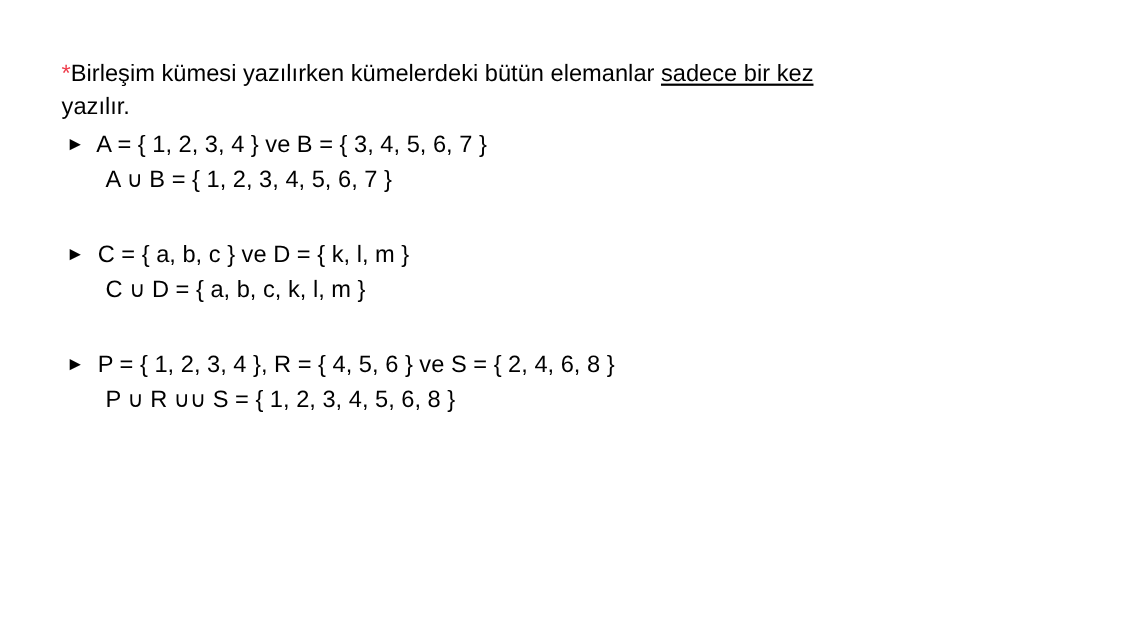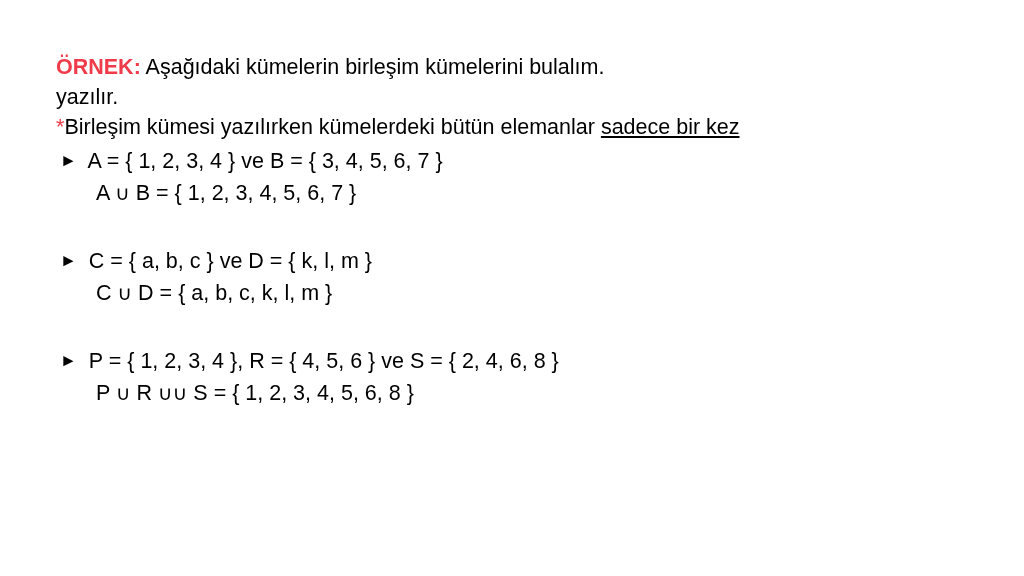--- a/index.html
+++ b/index.html
@@ -58,25 +58,24 @@
   .op {
     font-family: "DejaVu Sans", sans-serif;
     font-size: 20px;
   }
 </style>
 </head>
 <body>
 
 <div class="slide">
 
-  <div class="line indent-1"><span class="accent">ÖRNEK:</span><span> Aşağıdaki kümelerin birleşim kümelerini bulalım.</span></div>
+
+  <div class="line indent-1"><span class="accent-star">*</span><span>Birleşim kümesi yazılırken kümelerdeki bütün elemanlar </span><span class="underline">sadece bir kez</span></div>
 
   <div class="line indent-1"><span>yazılır.</span></div>
-
-  <div class="line indent-1"><span class="accent-star">*</span><span>Birleşim kümesi yazılırken kümelerdeki bütün elemanlar </span><span class="underline">sadece bir kez</span></div>
 
   <div class="group">
     <div class="line indent-1"><span class="bullet">►</span>  <span>A = { 1, 2, 3, 4 } ve B = { 3, 4, 5, 6, 7 }</span></div>
     <div class="line indent-2"><span>A </span><span class="op">∪</span><span> B = { 1, 2, 3, 4, 5, 6, 7 }</span></div>
   </div>
 
   <div class="spacer"></div>
 
   <div class="group">
     <div class="line indent-1"><span class="bullet">►</span>  <span>C = { a, b, c } ve D = { k, l, m }</span></div>

